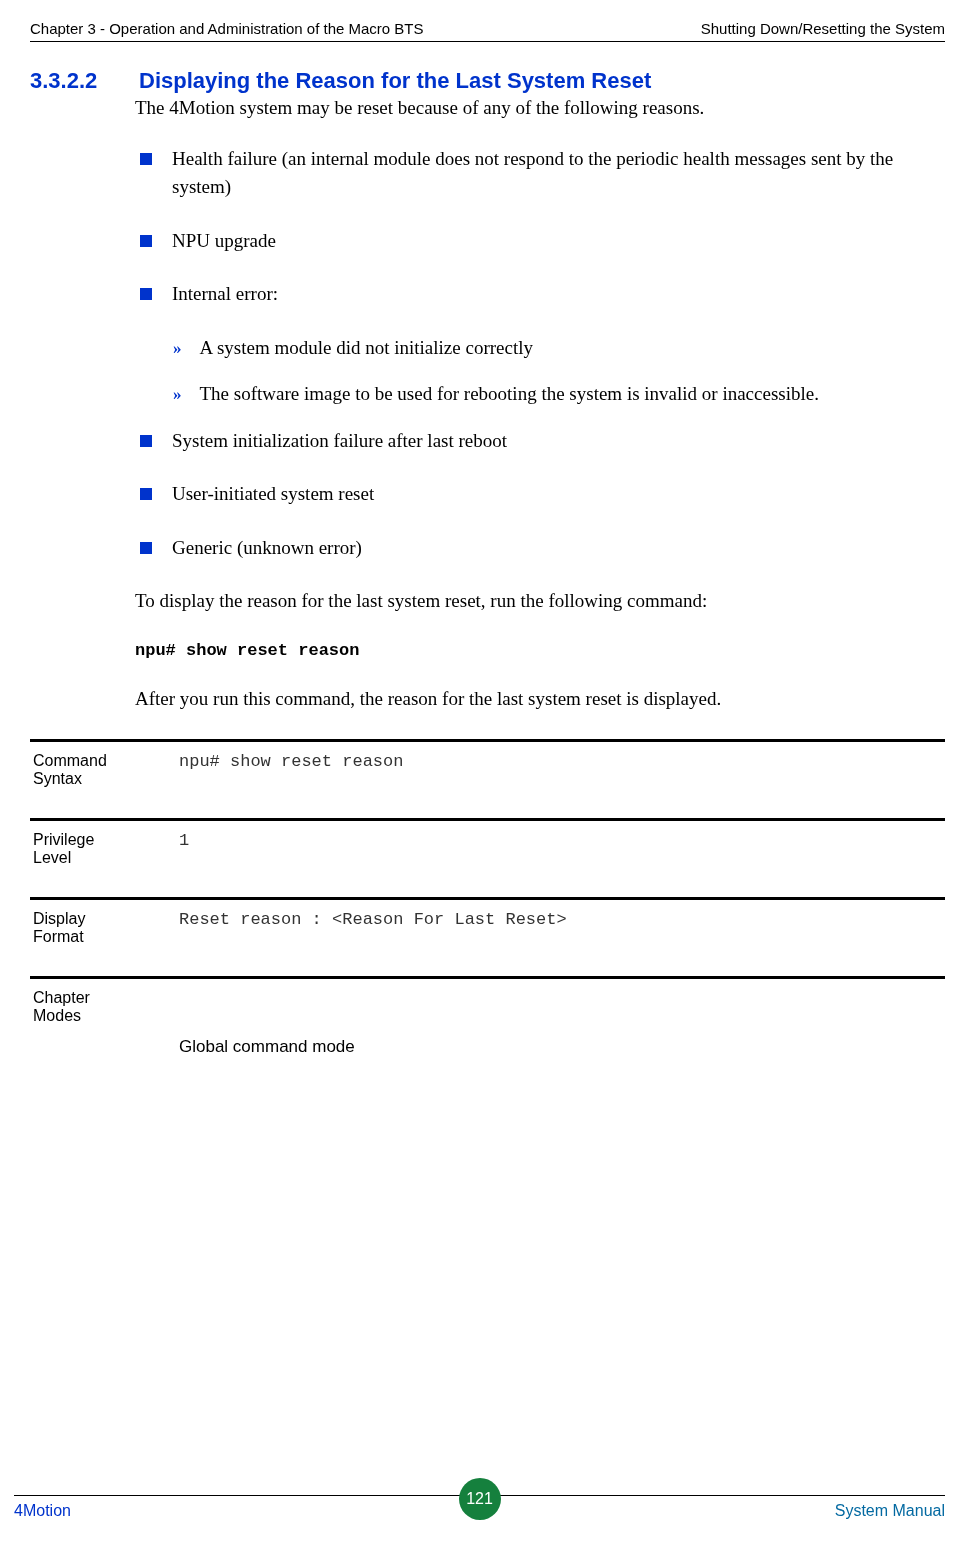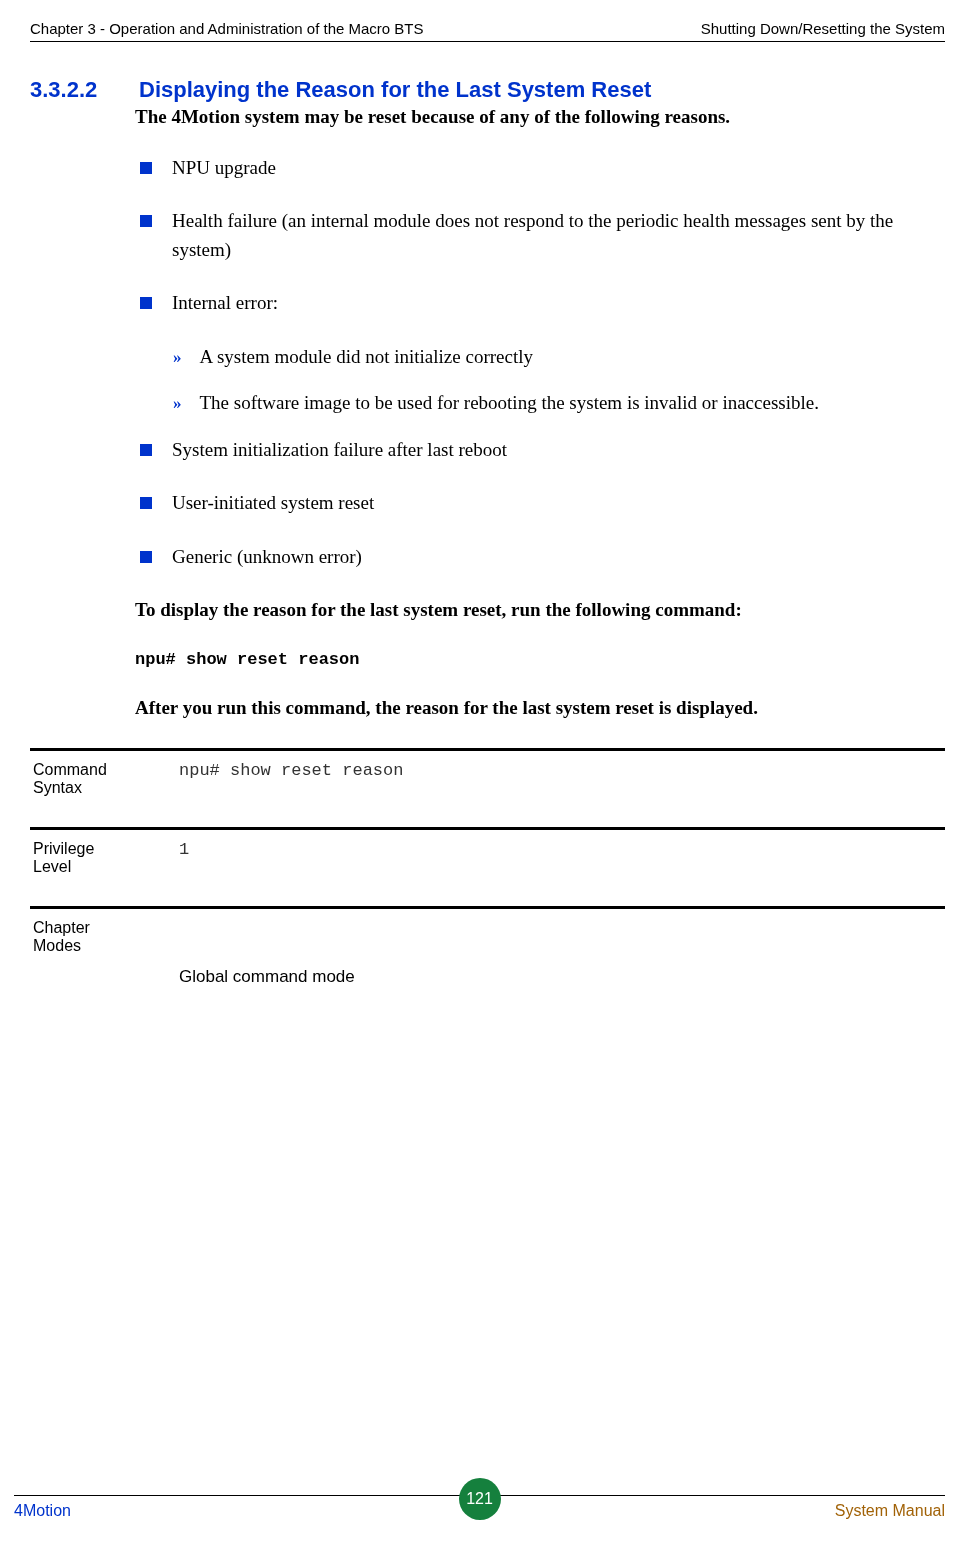--- a/index.html
+++ b/index.html
@@ -14,21 +14,21 @@
       background: white;
       position: relative;
       padding: 20px 30px 0 30px;
     }
     .header-bar {
       display: flex;
       justify-content: space-between;
       font-size: 15px;
       padding-bottom: 4px;
       border-bottom: 1px solid #000;
-      margin-bottom: 35px;
+      margin-bottom: 26px;
       font-family: Arial, Helvetica, sans-serif;
     }
     .section-number {
       color: #0033cc;
       font-size: 22px;
       font-weight: bold;
       font-family: Arial, Helvetica, sans-serif;
       display: inline-block;
       width: 105px;
       vertical-align: top;
@@ -44,21 +44,20 @@
       margin-bottom: 0;
     }
     .content {
       margin-left: 105px;
       max-width: 820px;
     }
     .body-text {
       font-size: 19px;
       line-height: 1.5;
       margin-bottom: 22px;
-      font-weight: bold;
     }
     .bullet-list {
       list-style: none;
       margin-bottom: 10px;
     }
     .bullet-item {
       display: flex;
       align-items: flex-start;
       margin-bottom: 25px;
       font-size: 19px;
@@ -139,21 +138,21 @@
       display: flex;
       justify-content: space-between;
       align-items: center;
       font-family: Arial, Helvetica, sans-serif;
     }
     .footer-left {
       color: #0033cc;
       font-size: 16px;
     }
     .footer-right {
-      color: #a16207;
+      color: #0369a1;
       font-size: 16px;
     }
     .page-badge {
       background: #15803d;
       color: white;
       width: 42px;
       height: 42px;
       border-radius: 50%;
       display: flex;
       align-items: center;
@@ -177,25 +176,25 @@
   <span class="section-number">3.3.2.2</span>
   <span class="section-title">Displaying the Reason for the Last System Reset</span>
 </div>
 
 <div class="content">
   <p class="body-text">The 4Motion system may be reset because of any of the following reasons.</p>
 
   <ul class="bullet-list">
     <li class="bullet-item">
       <span class="bullet-square"></span>
+      <span>Health failure (an internal module does not respond to the periodic health messages sent by the system)</span>
+    </li>
+    <li class="bullet-item">
+      <span class="bullet-square"></span>
       <span>NPU upgrade</span>
-    </li>
-    <li class="bullet-item">
-      <span class="bullet-square"></span>
-      <span>Health failure (an internal module does not respond to the periodic health messages sent by the system)</span>
     </li>
     <li class="bullet-item">
       <span class="bullet-square"></span>
       <span>Internal error:</span>
     </li>
   </ul>
 
   <ul class="sub-bullet-list">
     <li class="sub-bullet-item">
       <span class="guillemet">»</span>
@@ -232,20 +231,24 @@
 <div class="meta-table">
   <div class="meta-row">
     <div class="meta-label">Command Syntax</div>
     <div class="meta-value mono">npu# show reset reason</div>
   </div>
   <div class="meta-row">
     <div class="meta-label">Privilege Level</div>
     <div class="meta-value mono">1</div>
   </div>
   <div class="meta-row">
+    <div class="meta-label">Display Format</div>
+    <div class="meta-value mono">Reset reason : &lt;Reason For Last Reset&gt;</div>
+  </div>
+  <div class="meta-row">
     <div class="meta-label">Chapter Modes</div>
     <div class="meta-value sans">Global command mode</div>
   </div>
 </div>
 
 <div class="footer">
   <span class="footer-left">4Motion</span>
   <div class="page-badge">121</div>
   <span class="footer-right">System Manual</span>
 </div>

